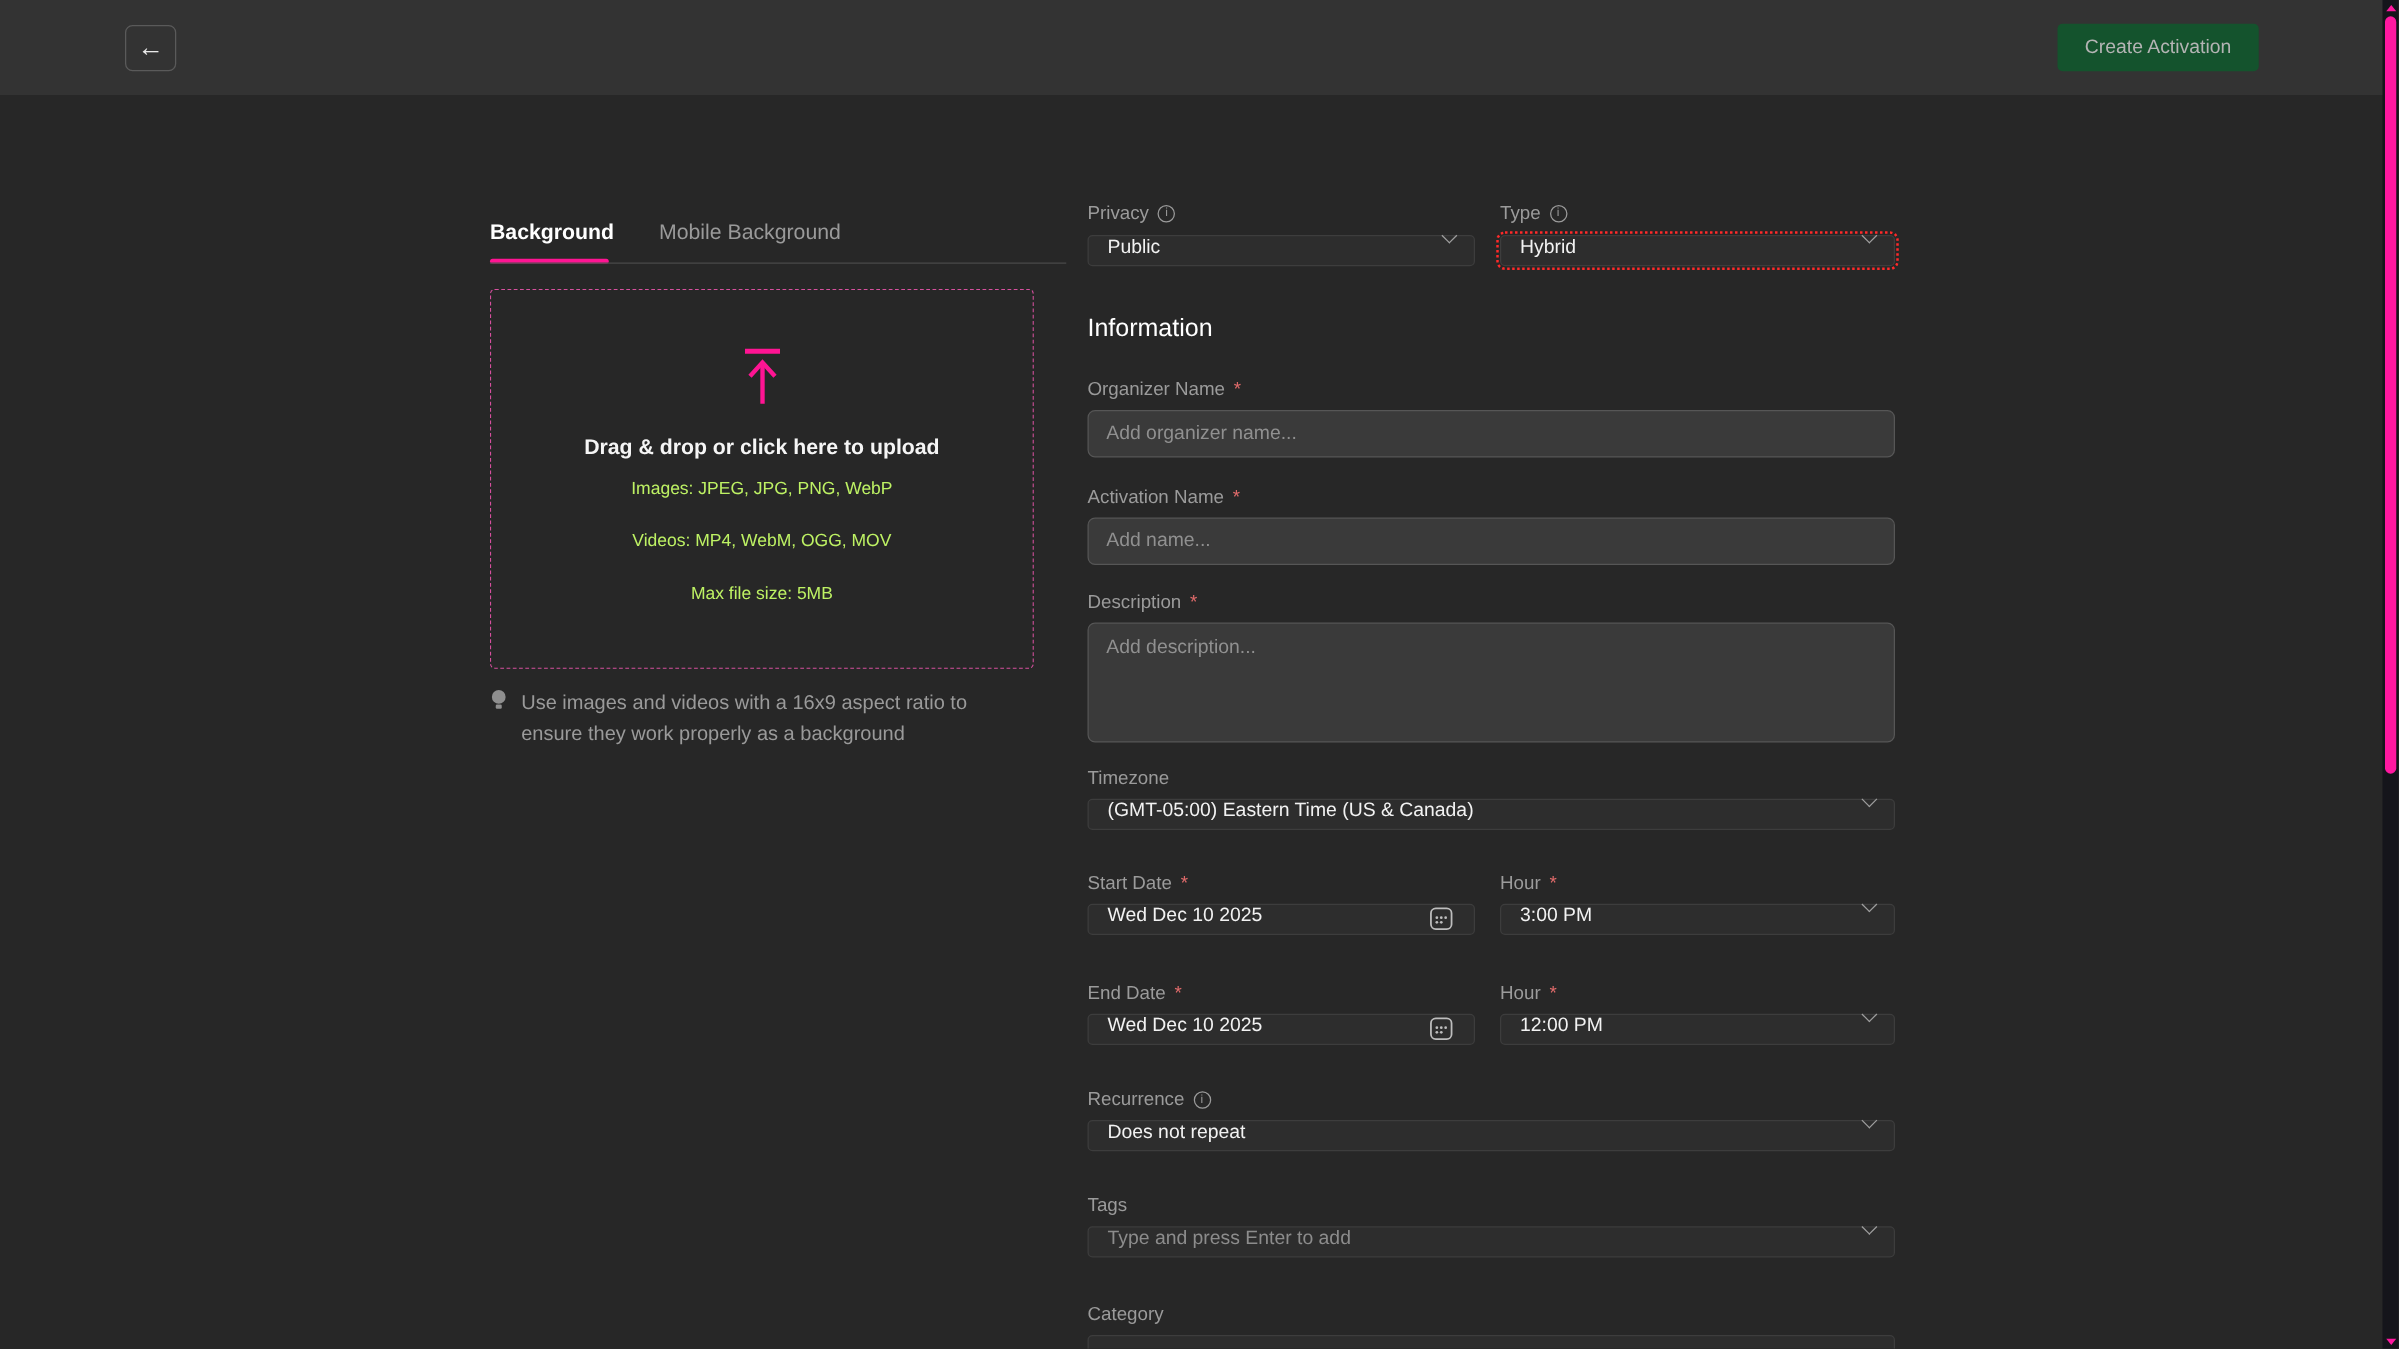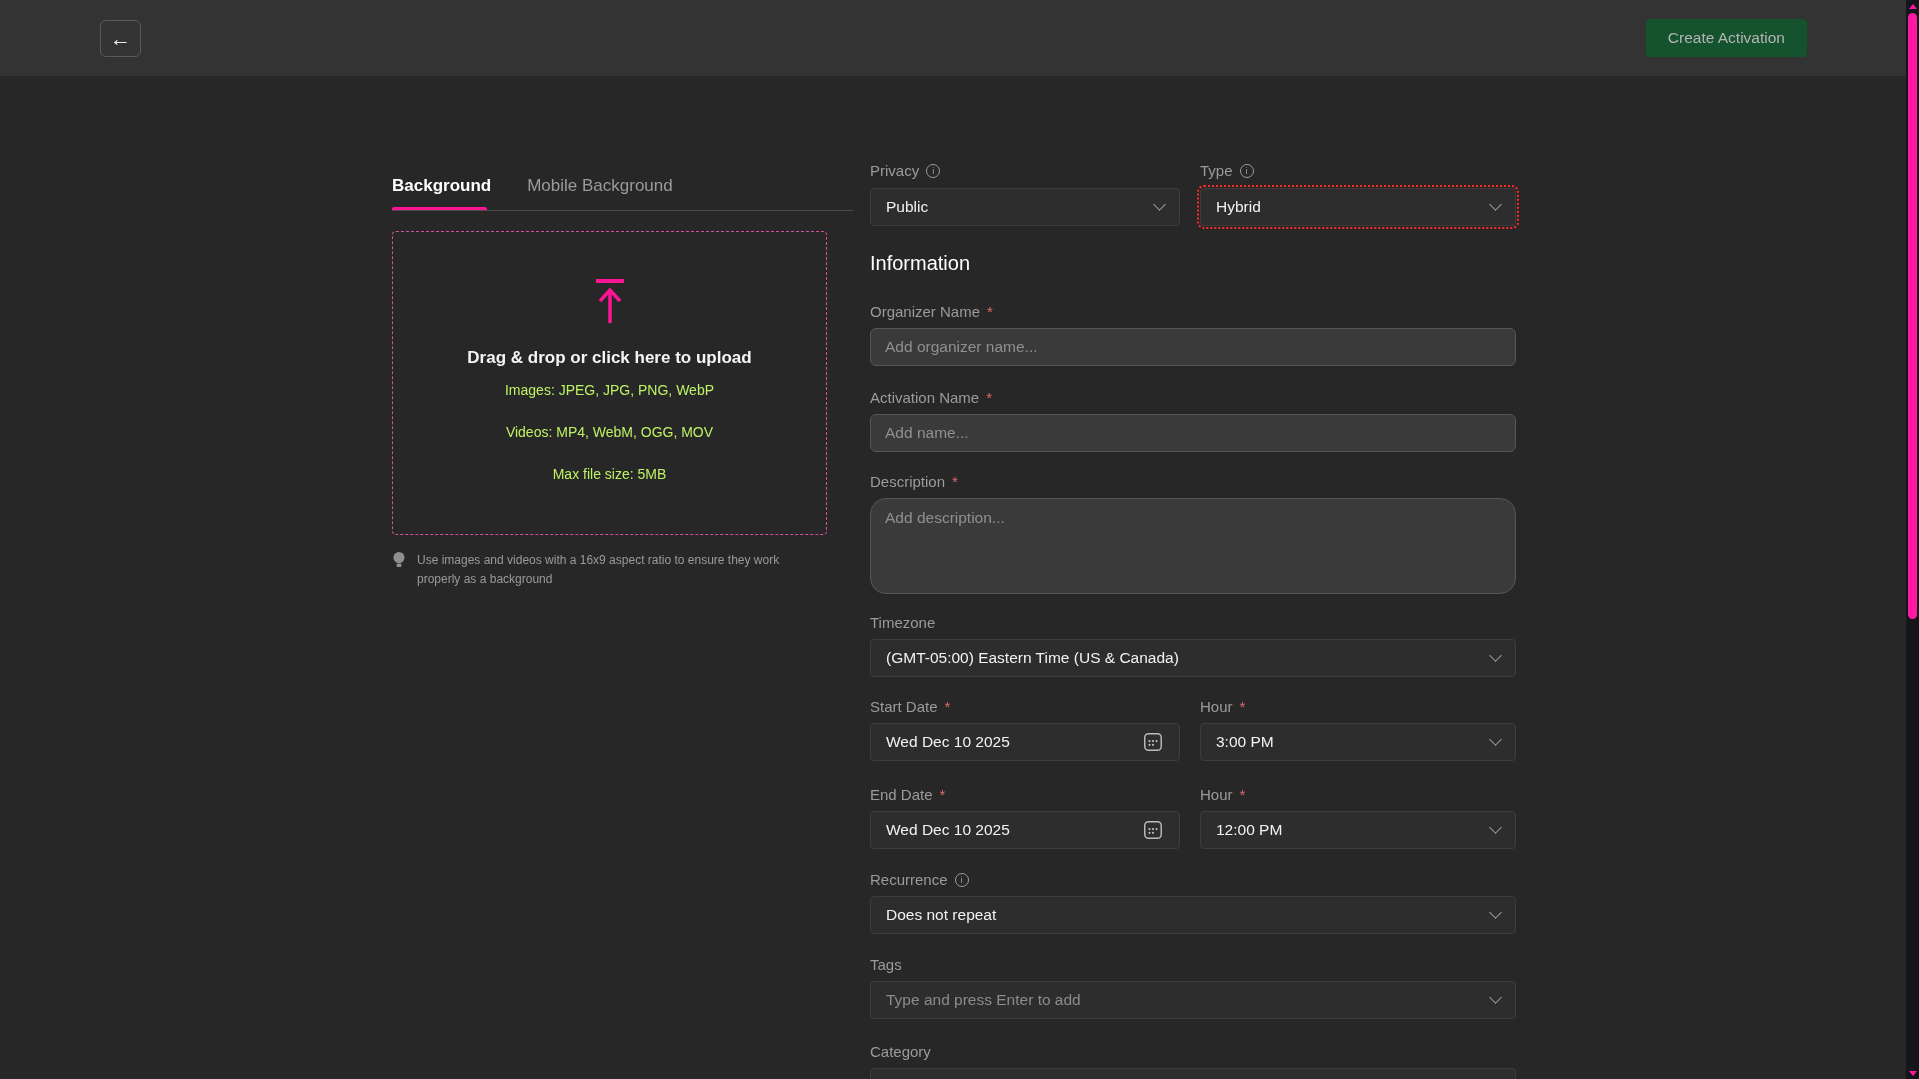--- a/index.html
+++ b/index.html
@@ -26,38 +26,38 @@
   .tab-divider { position:absolute; top:209.5px; left:0; width:461px; height:1px; background:#4a4a4a; }
 
   
   .upload-box { position:absolute; top:231px; left:0; width:435px; height:304px; border:1px dashed #d6509e;
                 border-radius:4px; display:flex; flex-direction:column; align-items:center; padding-top:46px;
                 cursor:pointer; }
   .upload-title { margin-top:24px; font-size:17px; font-weight:700; color:#f5f5f5; }
   .upload-sub { margin-top:14px; font-size:14px; color:#bef264; }
   .upload-sub + .upload-sub { margin-top:26px; }
   .tip { position:absolute; top:551px; left:0; display:flex; gap:11px; align-items:flex-start; }
-  .tip-text { font-size:12px; color:#9a9a9a; line-height:1.55; width:382px; }
+  .tip-text { font-size:16px; color:#9a9a9a; line-height:1.55; width:382px; }
 
   
   .label-row { position:absolute; display:flex; align-items:center; gap:7px; font-size:15px; color:#9b9b9b; }
   .req { color:#e06b6b; font-size:15px; }
   .info { width:14px; height:14px; border:1px solid #9b9b9b; border-radius:50%; display:inline-flex;
           align-items:center; justify-content:center; font-size:9.5px; color:#9b9b9b; font-style:normal; }
   .section-title { position:absolute; font-size:20px; font-weight:400; color:#ffffff; }
-  .sel { position:absolute; height:38px; background:#2d2d2d; border:1px solid #3d3d3d; border-radius:4px;
-         display:flex; align-items:center; justify-content:space-between; padding:0 15px;
+  .sel { position:absolute; height:25px; background:#2d2d2d; border:1px solid #3d3d3d; border-radius:4px;
+         display:flex; align-items:flex-start; justify-content:space-between; padding:0 15px;
          color:#f2f2f2; font-size:15.5px; cursor:pointer; }
   .sel .ph { color:#8c8c8c; }
   .chev { width:9px; height:9px; border-right:1.5px solid #9f9f9f; border-bottom:1.5px solid #9f9f9f;
           transform:rotate(45deg); margin-top:-5px; flex:none; }
   .inp { position:absolute; height:38px; background:#3a3a3a; border:1px solid #565656; border-radius:6px;
          padding:0 14px; color:#f2f2f2; font-size:15.5px; font-family:inherit; outline:none; width:646px; }
   .inp::placeholder { color:#909090; }
-  textarea.inp { height:96px; padding-top:10px; resize:none;border-radius:16px; }
+  textarea.inp { height:96px; padding-top:10px; resize:none; }
   .hl-red { outline:2px dotted #ff2a2a; outline-offset:1px; }
 
   
   .scrollbar { position:absolute; right:0; top:0; width:13px; height:1079px; background:#15151b; z-index:10; }
   .sb-thumb { position:absolute; left:2px; top:13px; width:9px; height:606px; background:#ff18a0; border-radius:4.5px; cursor:pointer; }
   .sb-up   { position:absolute; left:2.5px; top:4px; width:0; height:0; border-left:4px solid transparent;
              border-right:4px solid transparent; border-bottom:5px solid #ff18a0; cursor:pointer; }
   .sb-down { position:absolute; left:2.5px; bottom:3px; width:0; height:0; border-left:4px solid transparent;
              border-right:4px solid transparent; border-top:5px solid #ff18a0; cursor:pointer; }
 </style>

